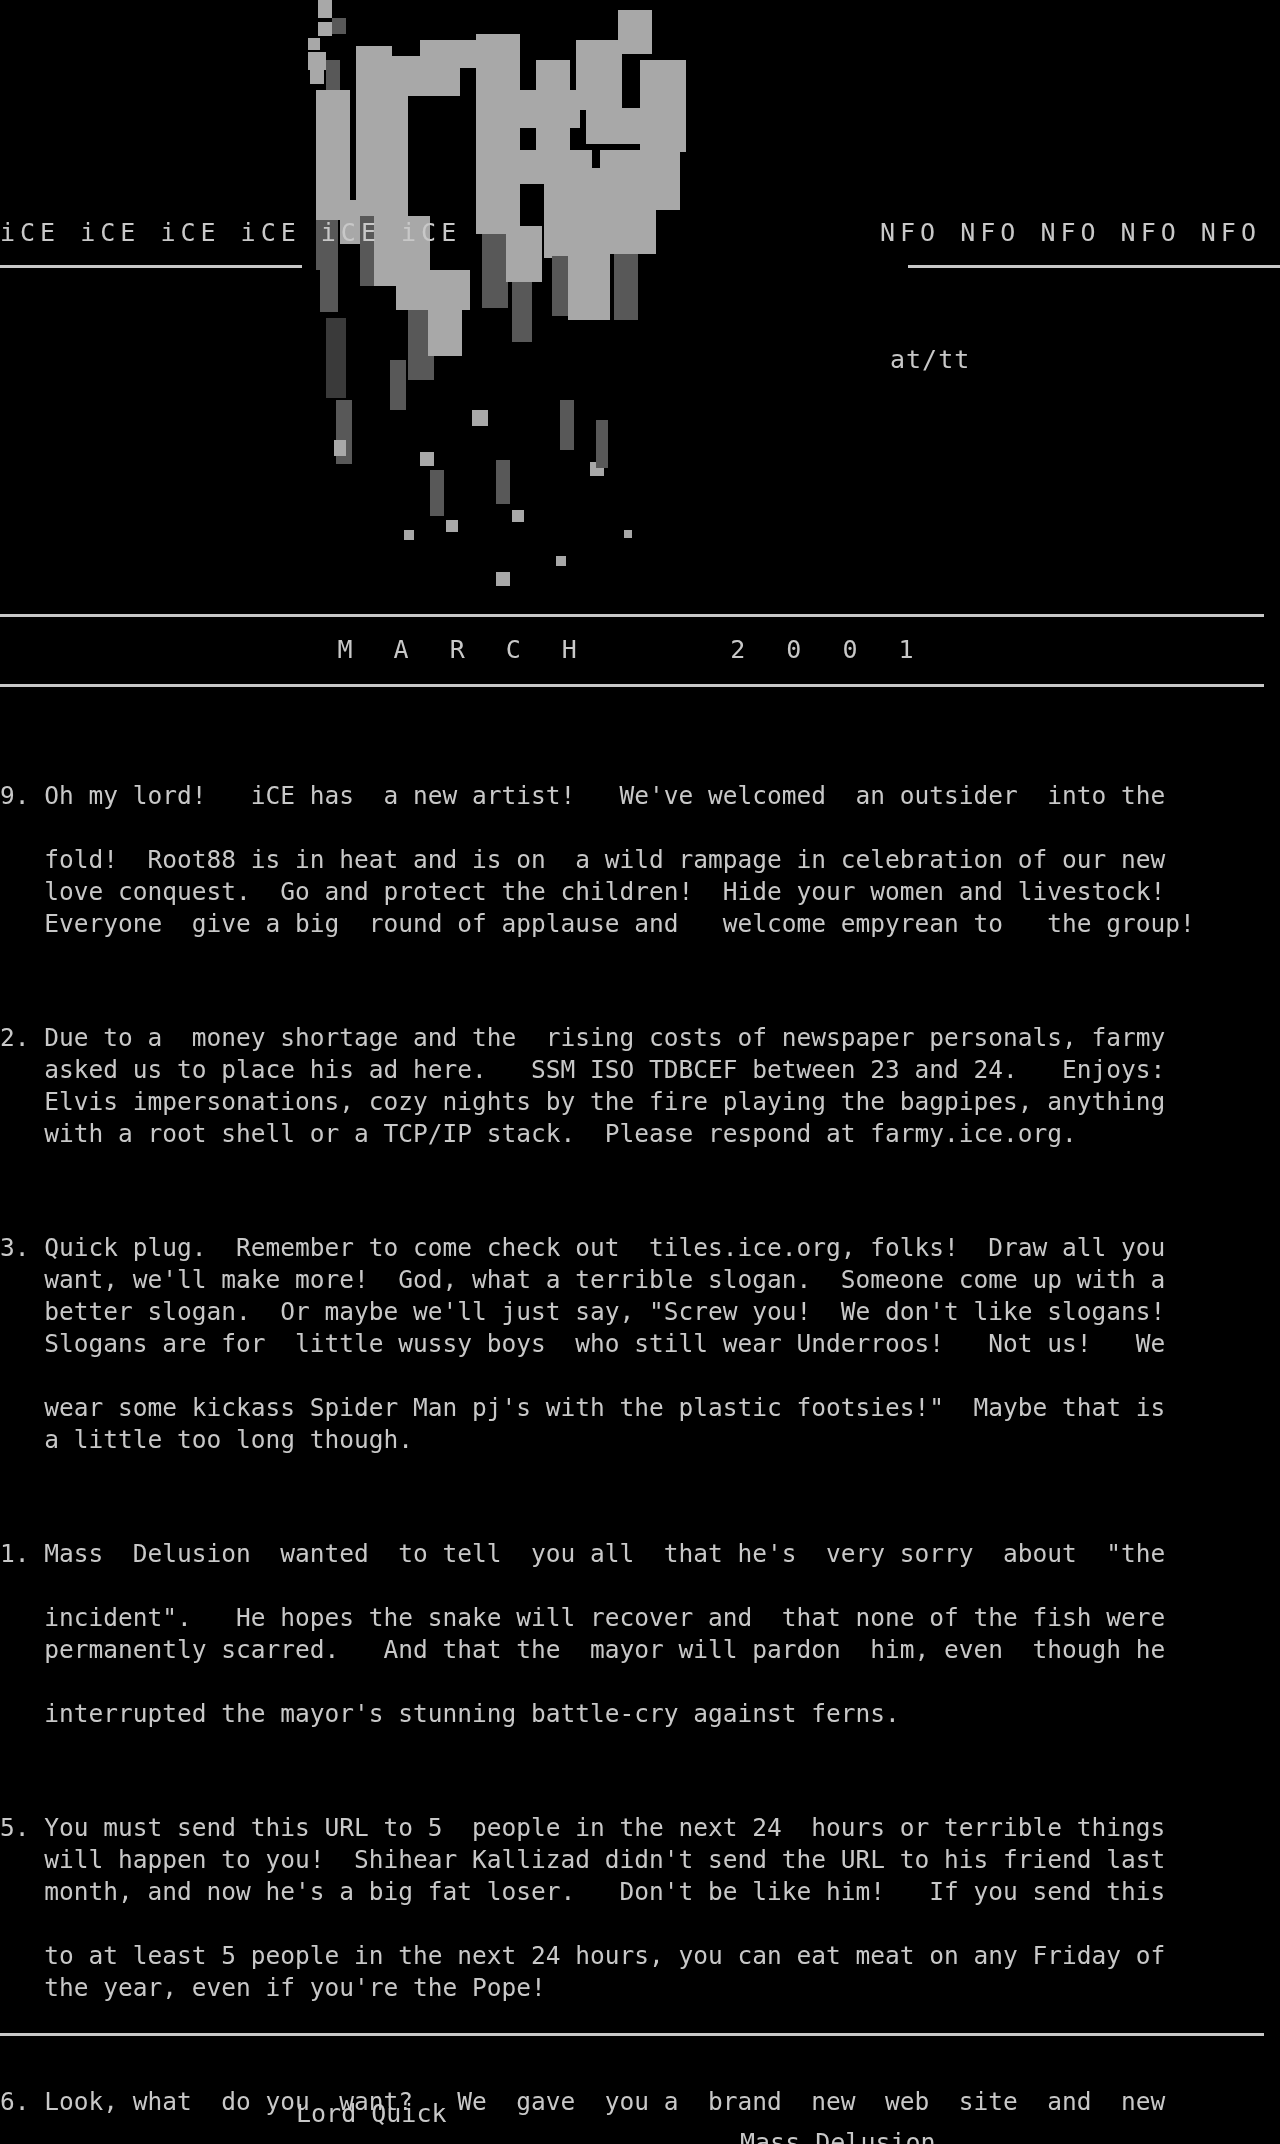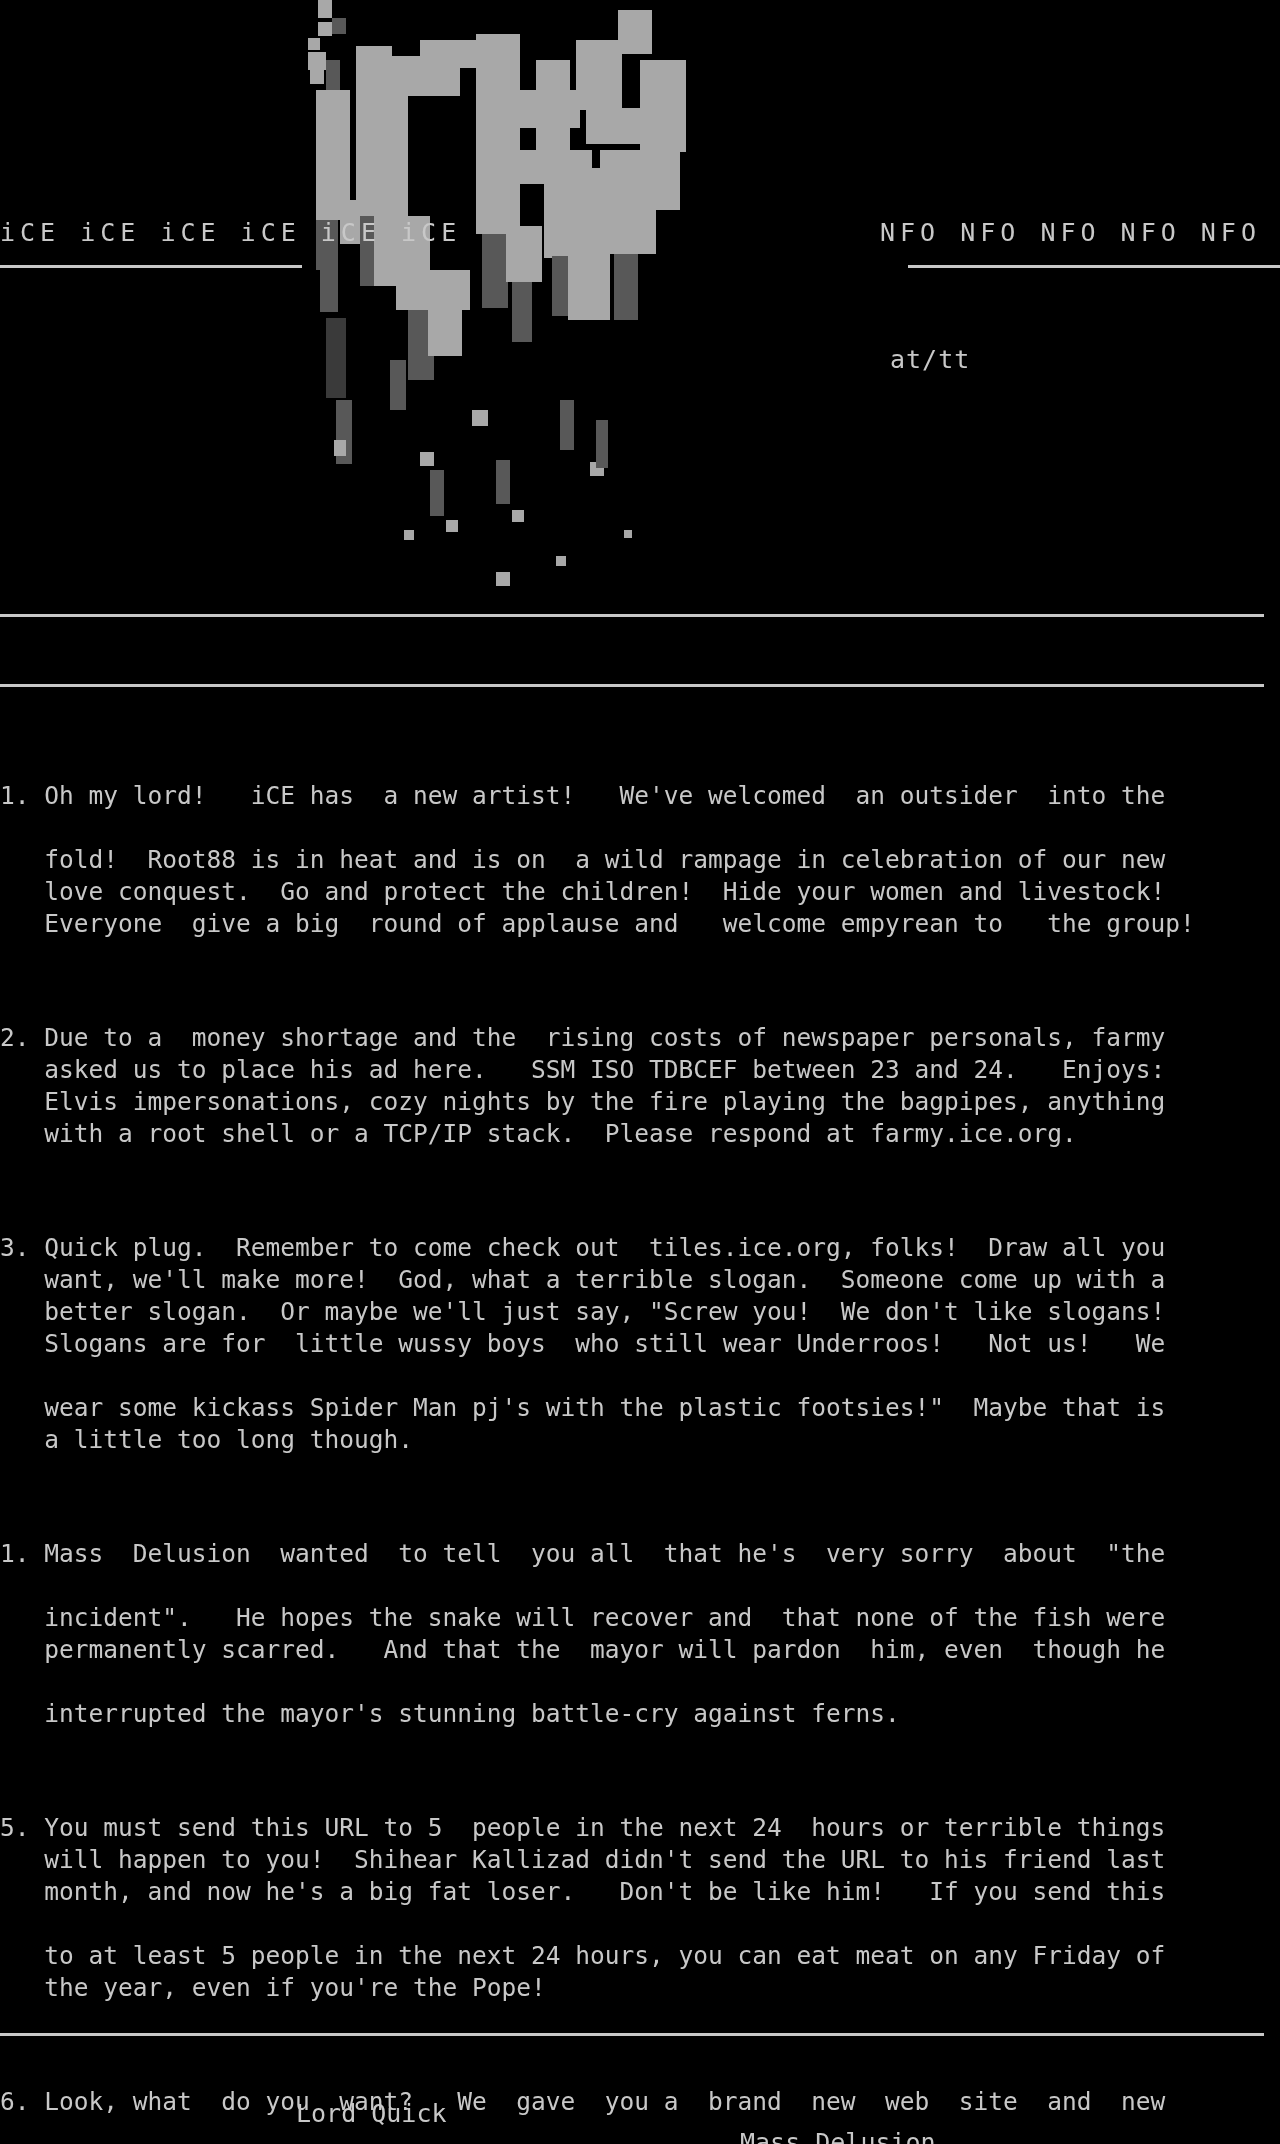--- a/index.html
+++ b/index.html
@@ -288,25 +288,26 @@
     </div>
 
     <div class="hrule rule-left"></div>
     <div class="hrule rule-right"></div>
 
     <div class="ice-strip">iCE iCE iCE iCE iCE iCE</div>
     <div class="nfo-strip">NFO NFO NFO NFO NFO NFO</div>
     <div class="attrib">at/tt</div>
 
     <div class="hrule rule-wide1"></div>
+    <div class="month-line">M A R C H     2 0 0 1</div>
     <div class="hrule rule-wide2"></div>
   </div>
 
   <div class="body-text">
-    <p class="para">1. Oh my lord!   iCE has  a new artist!   We've welcomed  an outsider  into the
+    <p class="para">9. Oh my lord!   iCE has  a new artist!   We've welcomed  an outsider  into the
 
    fold!  Root88 is in heat and is on  a wild rampage in celebration of our new
    love conquest.  Go and protect the children!  Hide your women and livestock!
    Everyone  give a big  round of applause and   welcome empyrean to   the group!</p>
     <p class="para">2. Due to a  money shortage and the  rising costs of newspaper personals, farmy
    asked us to place his ad here.   SSM ISO TDBCEF between 23 and 24.   Enjoys:
    Elvis impersonations, cozy nights by the fire playing the bagpipes, anything
    with a root shell or a TCP/IP stack.  Please respond at farmy.ice.org.</p>
     <p class="para">3. Quick plug.  Remember to come check out  tiles.ice.org, folks!  Draw all you
    want, we'll make more!  God, what a terrible slogan.  Someone come up with a

